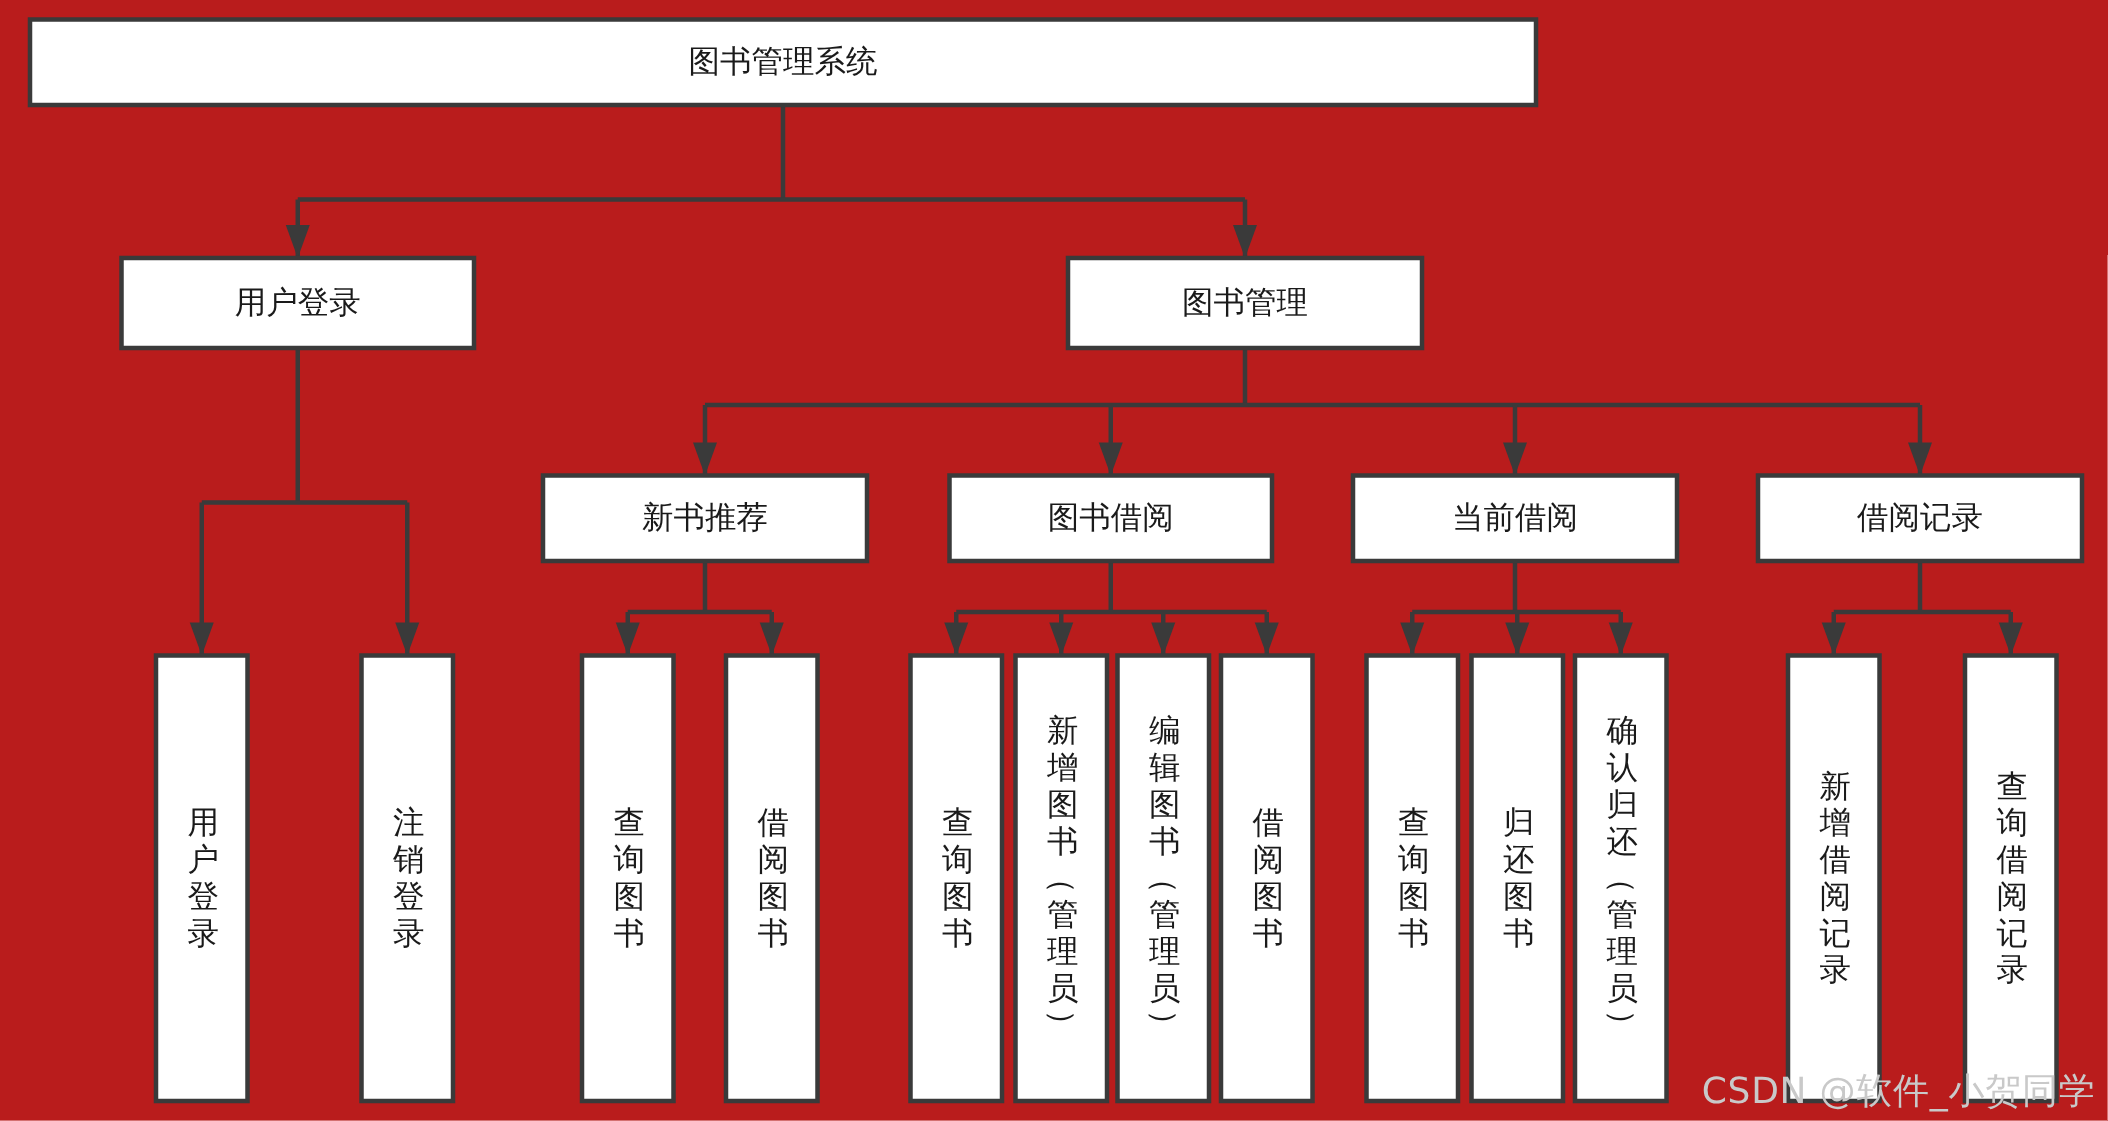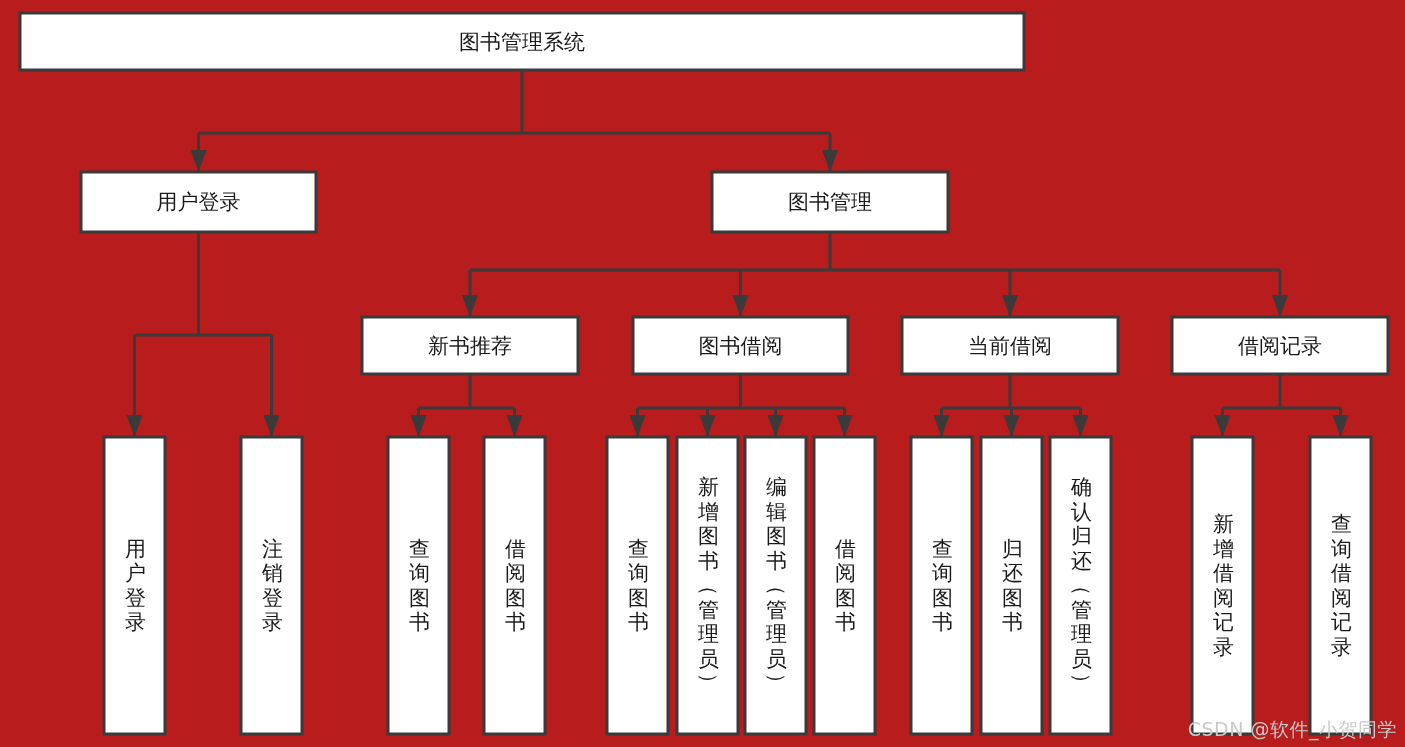--- a/index.html
+++ b/index.html
@@ -52,21 +52,21 @@
   }
   .arrow-head {
     fill: #3a3a3a;
     stroke: none;
   }
   .watermark {
     position: absolute;
     right: 8px;
     bottom: 4px;
     color: #c9c9c9;
-    font-size: 19px;
+    font-size: 24px;
     font-family: "DejaVu Sans", "Liberation Sans", sans-serif;
     letter-spacing: 0.5px;
     white-space: nowrap;
     user-select: none;
   }
 </style>
 </head>
 <body>
 
 <div id="diagram-root">

